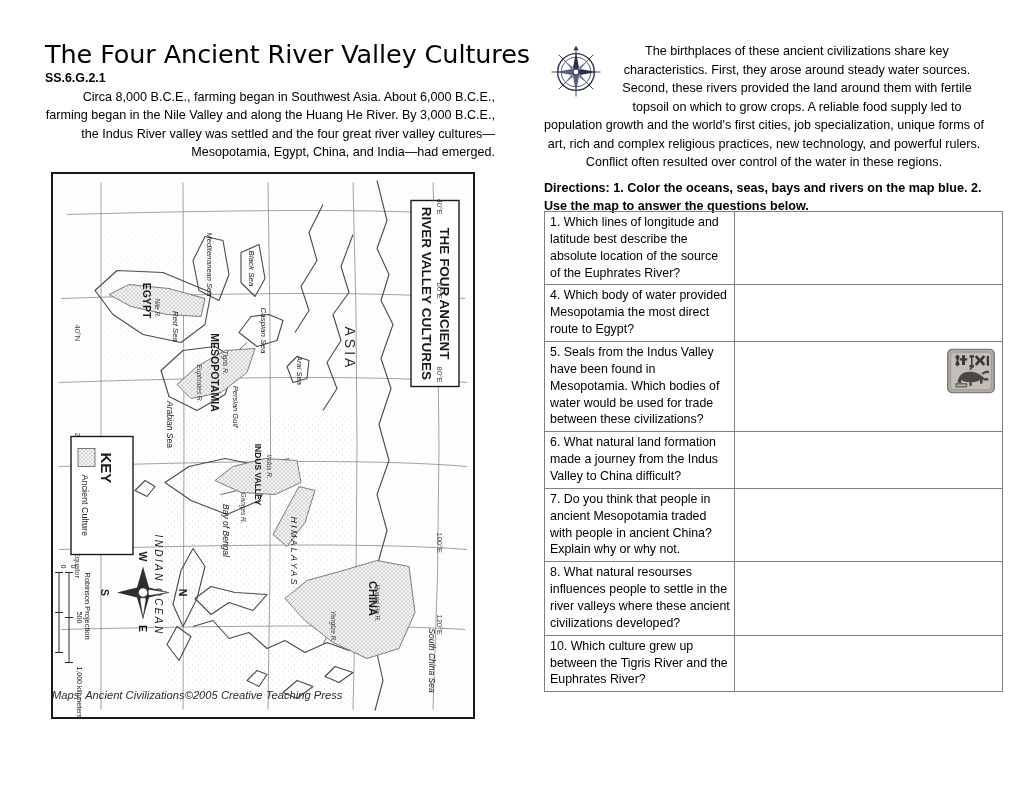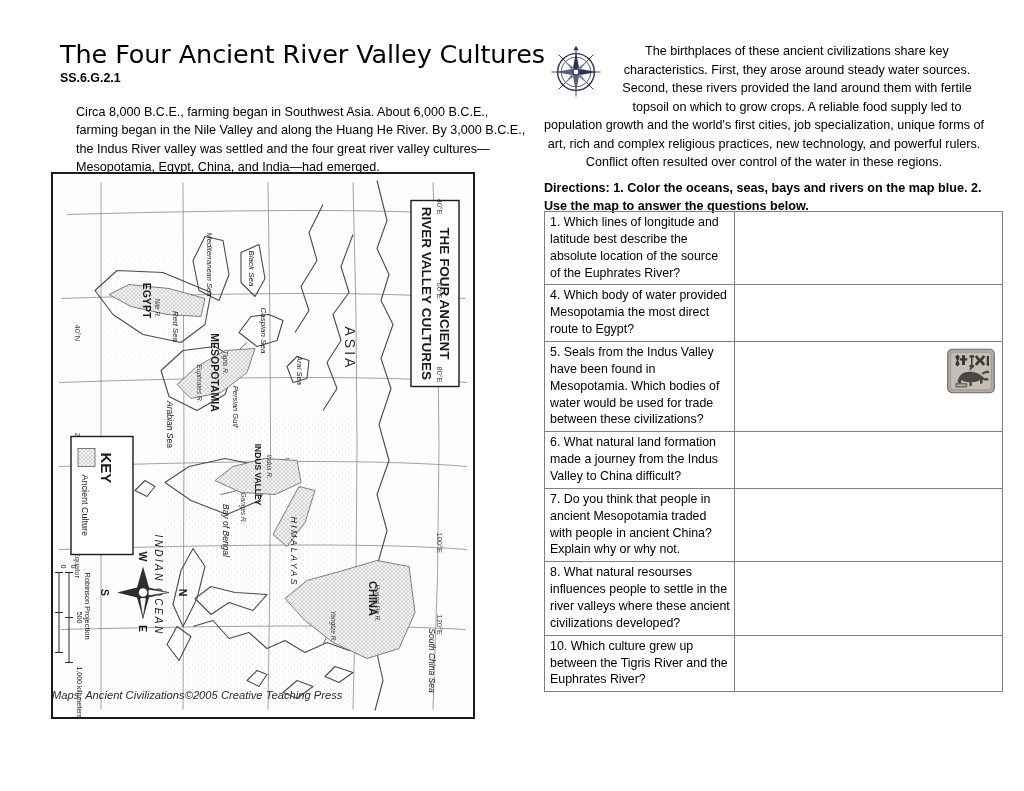--- a/index.html
+++ b/index.html
@@ -12,21 +12,21 @@
     height: 791px;
     position: relative;
     font-family: "Liberation Sans", sans-serif;
     color: #000000;
     overflow: hidden;
   }
 
   
   #left-column {
     position: absolute;
-    left: 60px;
+    left: 45px;
     top: 40px;
     width: 468px;
   }
   #page-title {
     font-family: "DejaVu Sans", sans-serif;
     font-size: 25.5px;
     font-weight: 400;
     line-height: 1.1;
     letter-spacing: -0.1px;
     margin: 0 0 3px 0;
@@ -34,22 +34,23 @@
   }
   #standard-code {
     font-size: 12.4px;
     font-weight: bold;
     line-height: 1.25;
     margin: 0 0 1px 0;
   }
   #intro-paragraph {
     font-size: 12.6px;
     line-height: 1.47;
-    margin: 16px;
+    margin: 0;
     width: 450px;
+    text-align: right;
   }
 
   
   #map-figure {
     position: absolute;
     left: 51px;
     top: 172px;
     width: 424px;
     height: 547px;
   }

